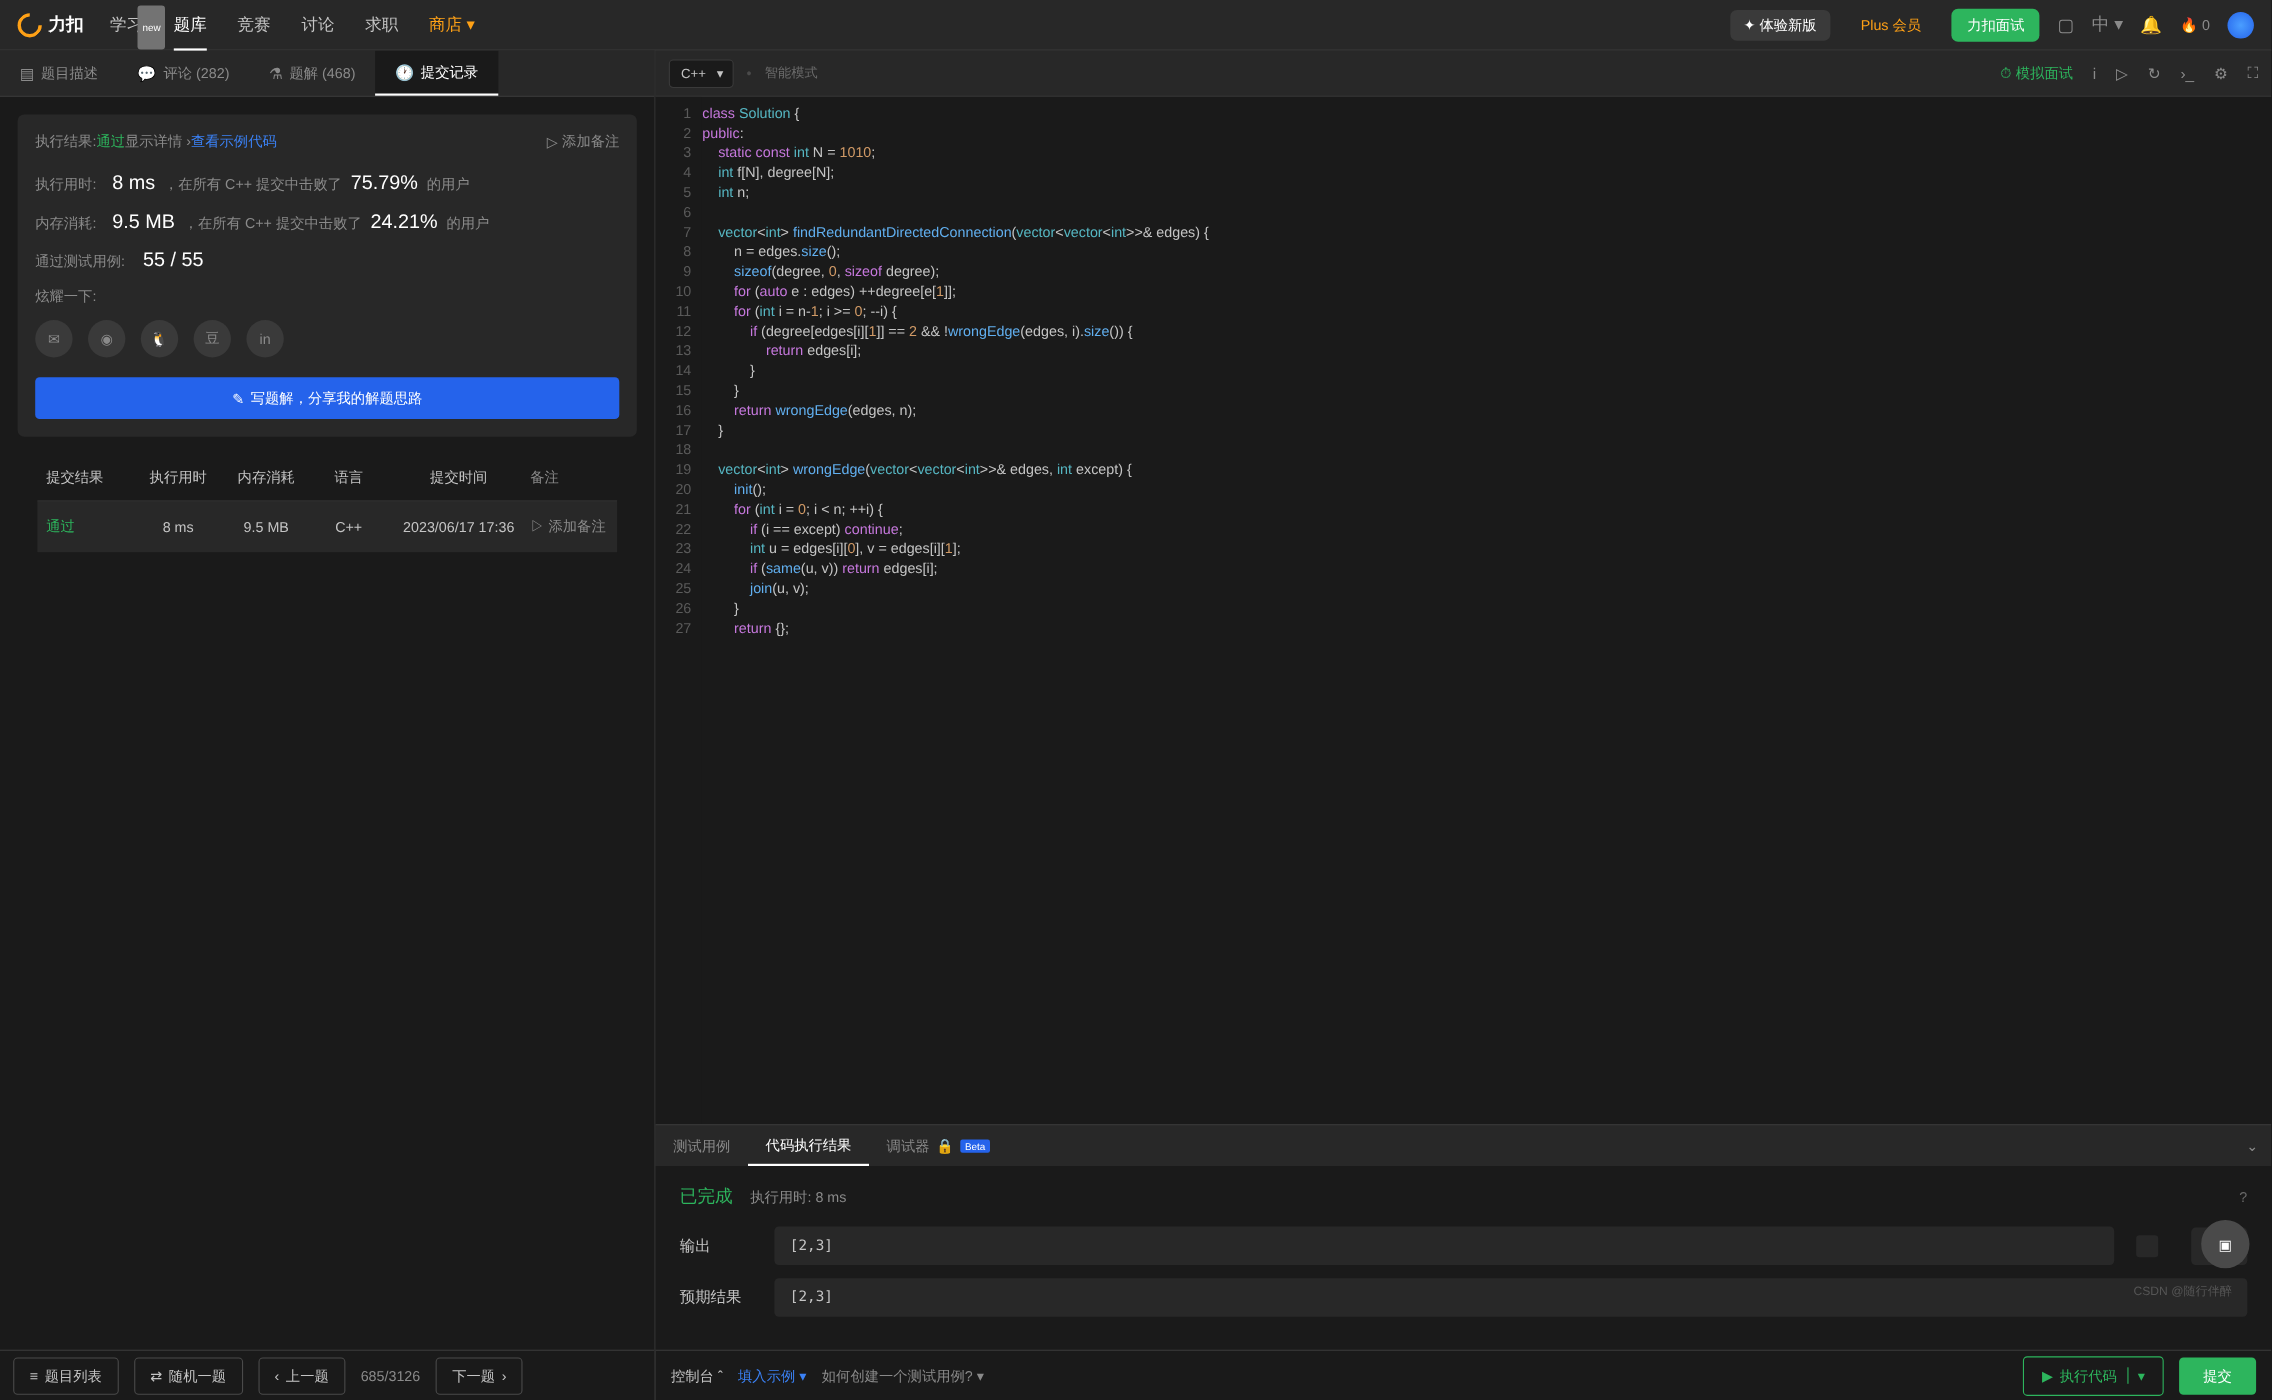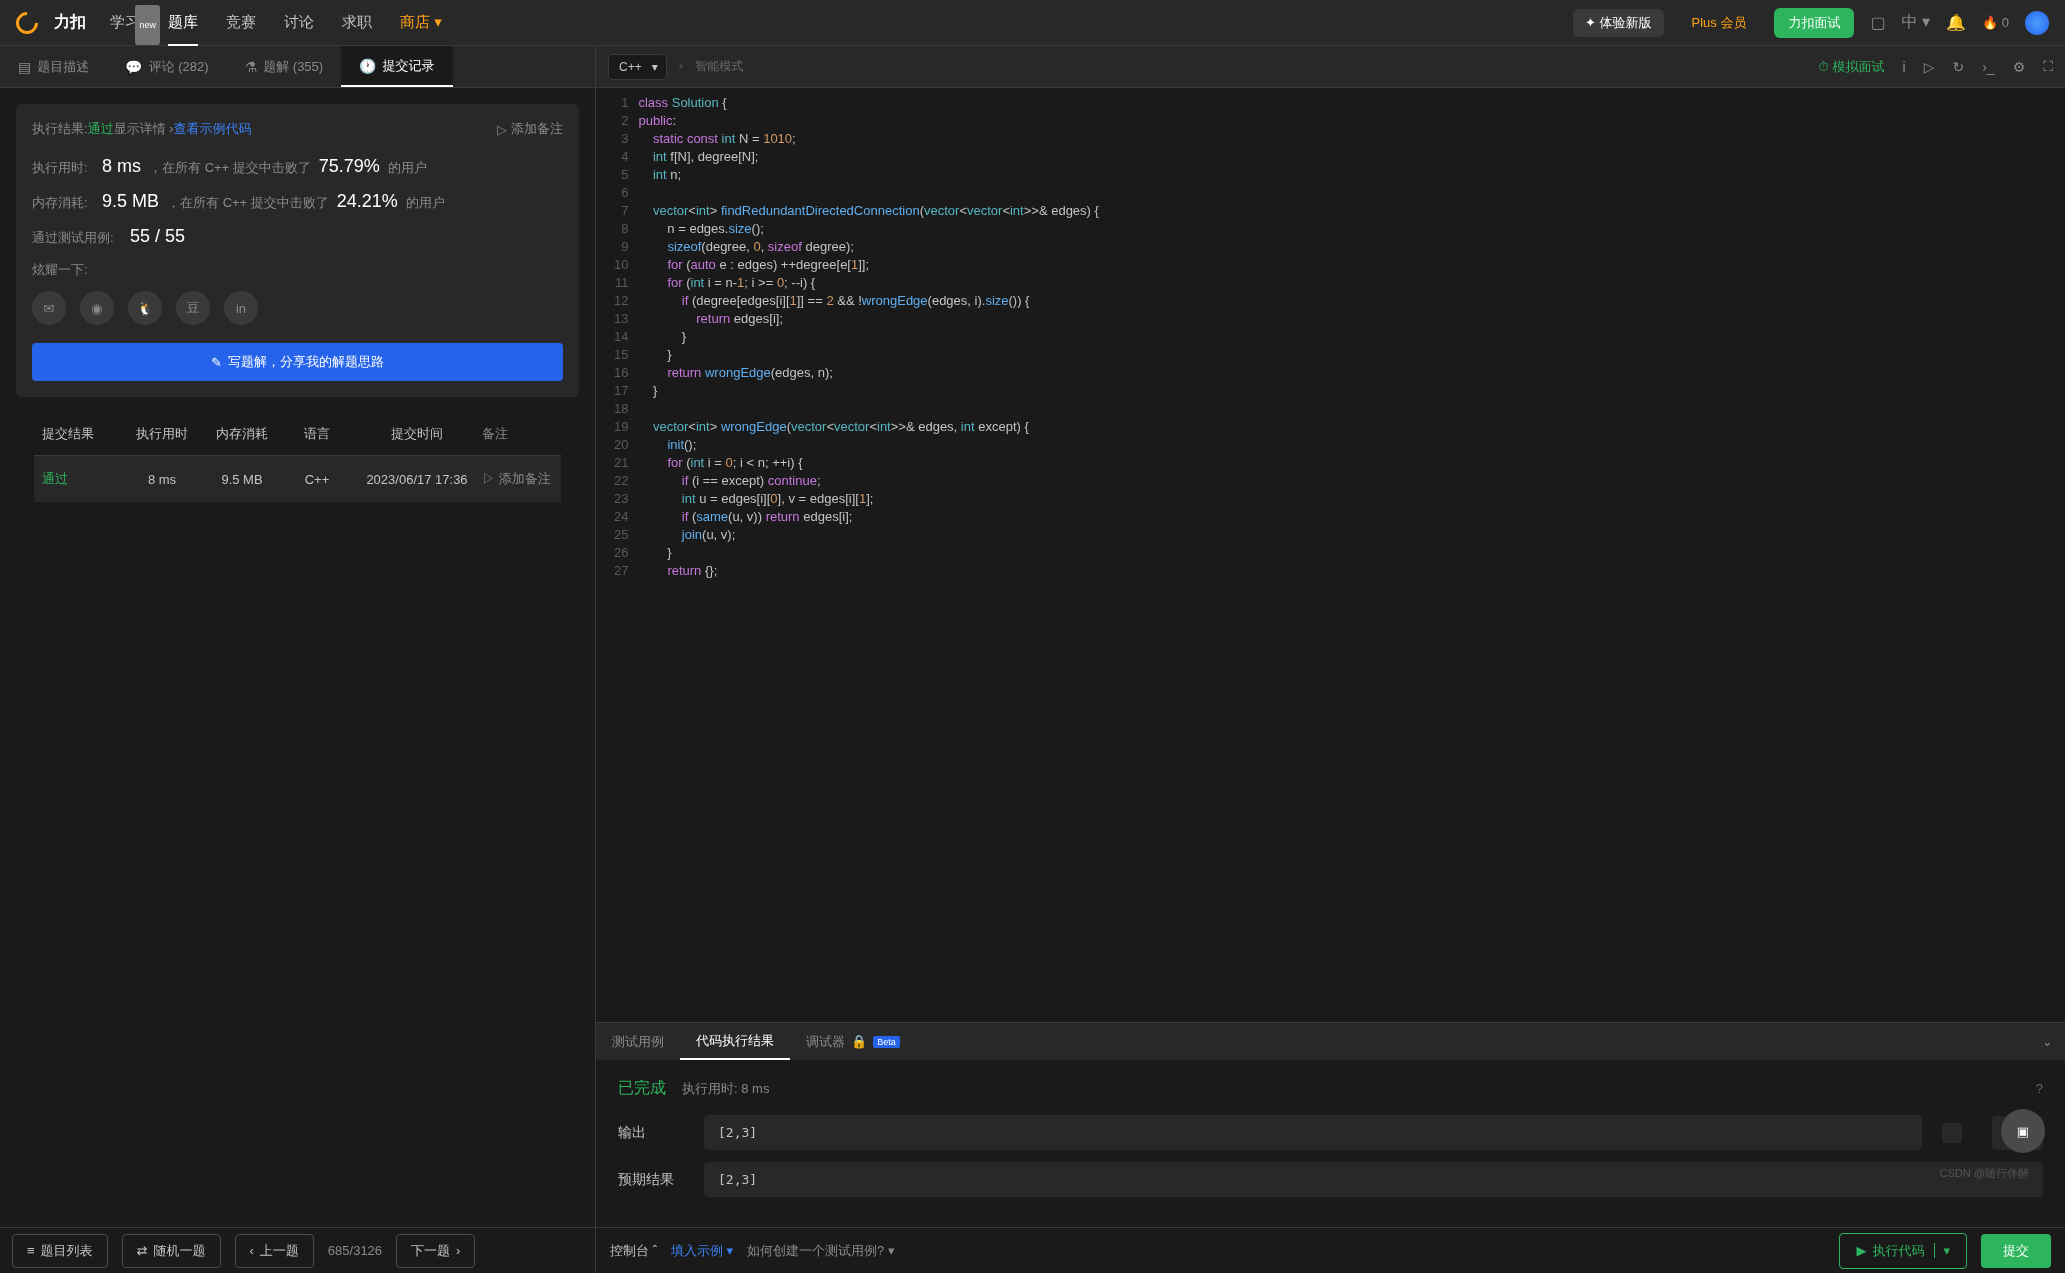--- a/index.html
+++ b/index.html
@@ -1,21 +1,21 @@
 <!DOCTYPE html>
 <html><head>
 <meta charset="utf-8">
 <style>
 *{box-sizing:border-box;margin:0;padding:0;font-family:-apple-system,BlinkMacSystemFont,"Segoe UI",sans-serif}
 body{background:#1a1a1a;color:#c4c4c4;font-size:13px;overflow:hidden}
 .app{display:flex;flex-direction:column;height:100vh;width:100vw}
 
 
 .topnav{height:46px;background:#282828;display:flex;align-items:center;padding:0 16px;border-bottom:1px solid #3a3a3a}
-.logo{display:flex;align-items:center;gap:16px;color:#fff;font-weight:600;font-size:16px;margin-right:24px}
+.logo{display:flex;align-items:center;gap:6px;color:#fff;font-weight:600;font-size:16px;margin-right:24px}
 .logo-icon{width:22px;height:22px;border:3px solid #ffa116;border-radius:50%;border-right-color:transparent;transform:rotate(-45deg)}
 .nav-items{display:flex;gap:28px;align-items:center}
 .nav-item{color:#c4c4c4;cursor:pointer;position:relative;font-size:15px}
 .nav-item.active{color:#fff}
 .nav-item.active::after{content:"";position:absolute;bottom:-14px;left:0;right:0;height:2px;background:#fff}
 .nav-item.store{color:#ffa116}
 .badge-new{position:absolute;top:-8px;right:-20px;background:#737373;color:#fff;font-size:9px;padding:15px 4px;border-radius:3px}
 .nav-right{margin-left:auto;display:flex;align-items:center;gap:16px}
 .btn-pill{padding:5px 12px;border-radius:6px;font-size:13px;cursor:pointer;border:none}
 .btn-star{background:#3a3a3a;color:#fff}
@@ -149,21 +149,21 @@
         <div class="tab">
             <span class="tab-icon">▤</span>
             <span>题目描述</span>
           </div>
         <div class="tab">
             <span class="tab-icon">💬</span>
             <span>评论 (282)</span>
           </div>
         <div class="tab">
             <span class="tab-icon">⚗</span>
-            <span>题解 (355)</span>
+            <span>题解 (468)</span>
           </div>
         <div class="tab active">
             <span class="tab-icon">🕐</span>
             <span>提交记录</span>
           </div>
       </div>
 
       <div class="result-panel">
         <div class="result-header">
           <span class="rh-label">执行结果:</span>

